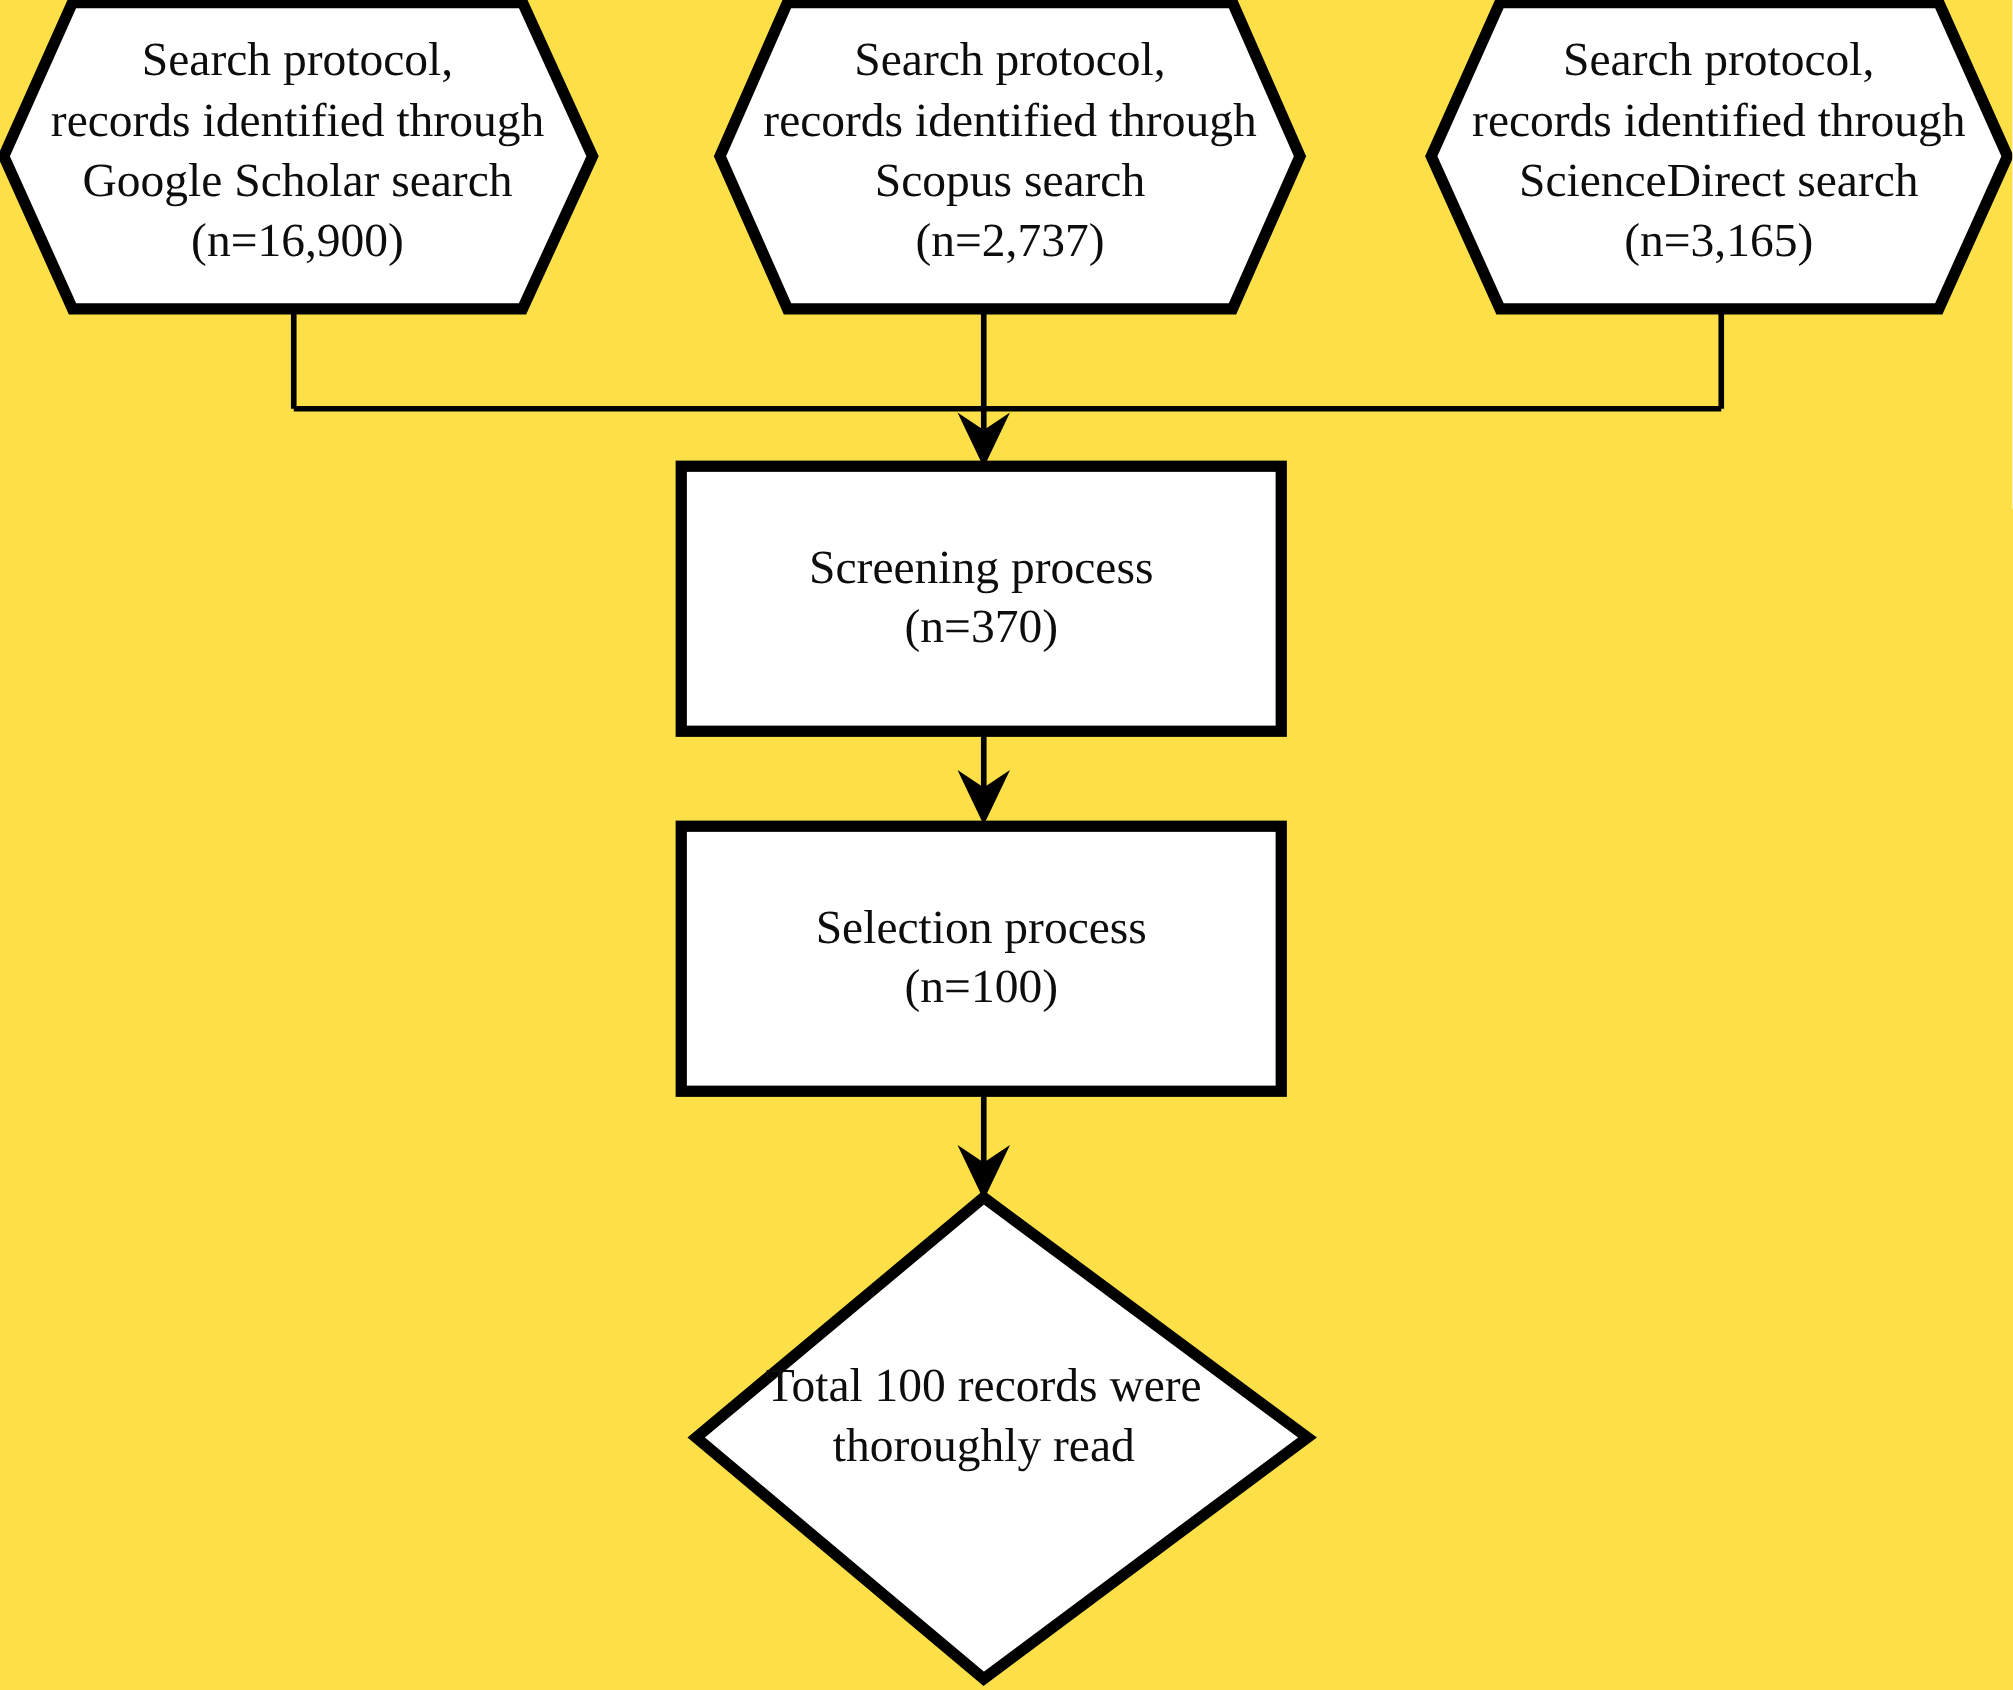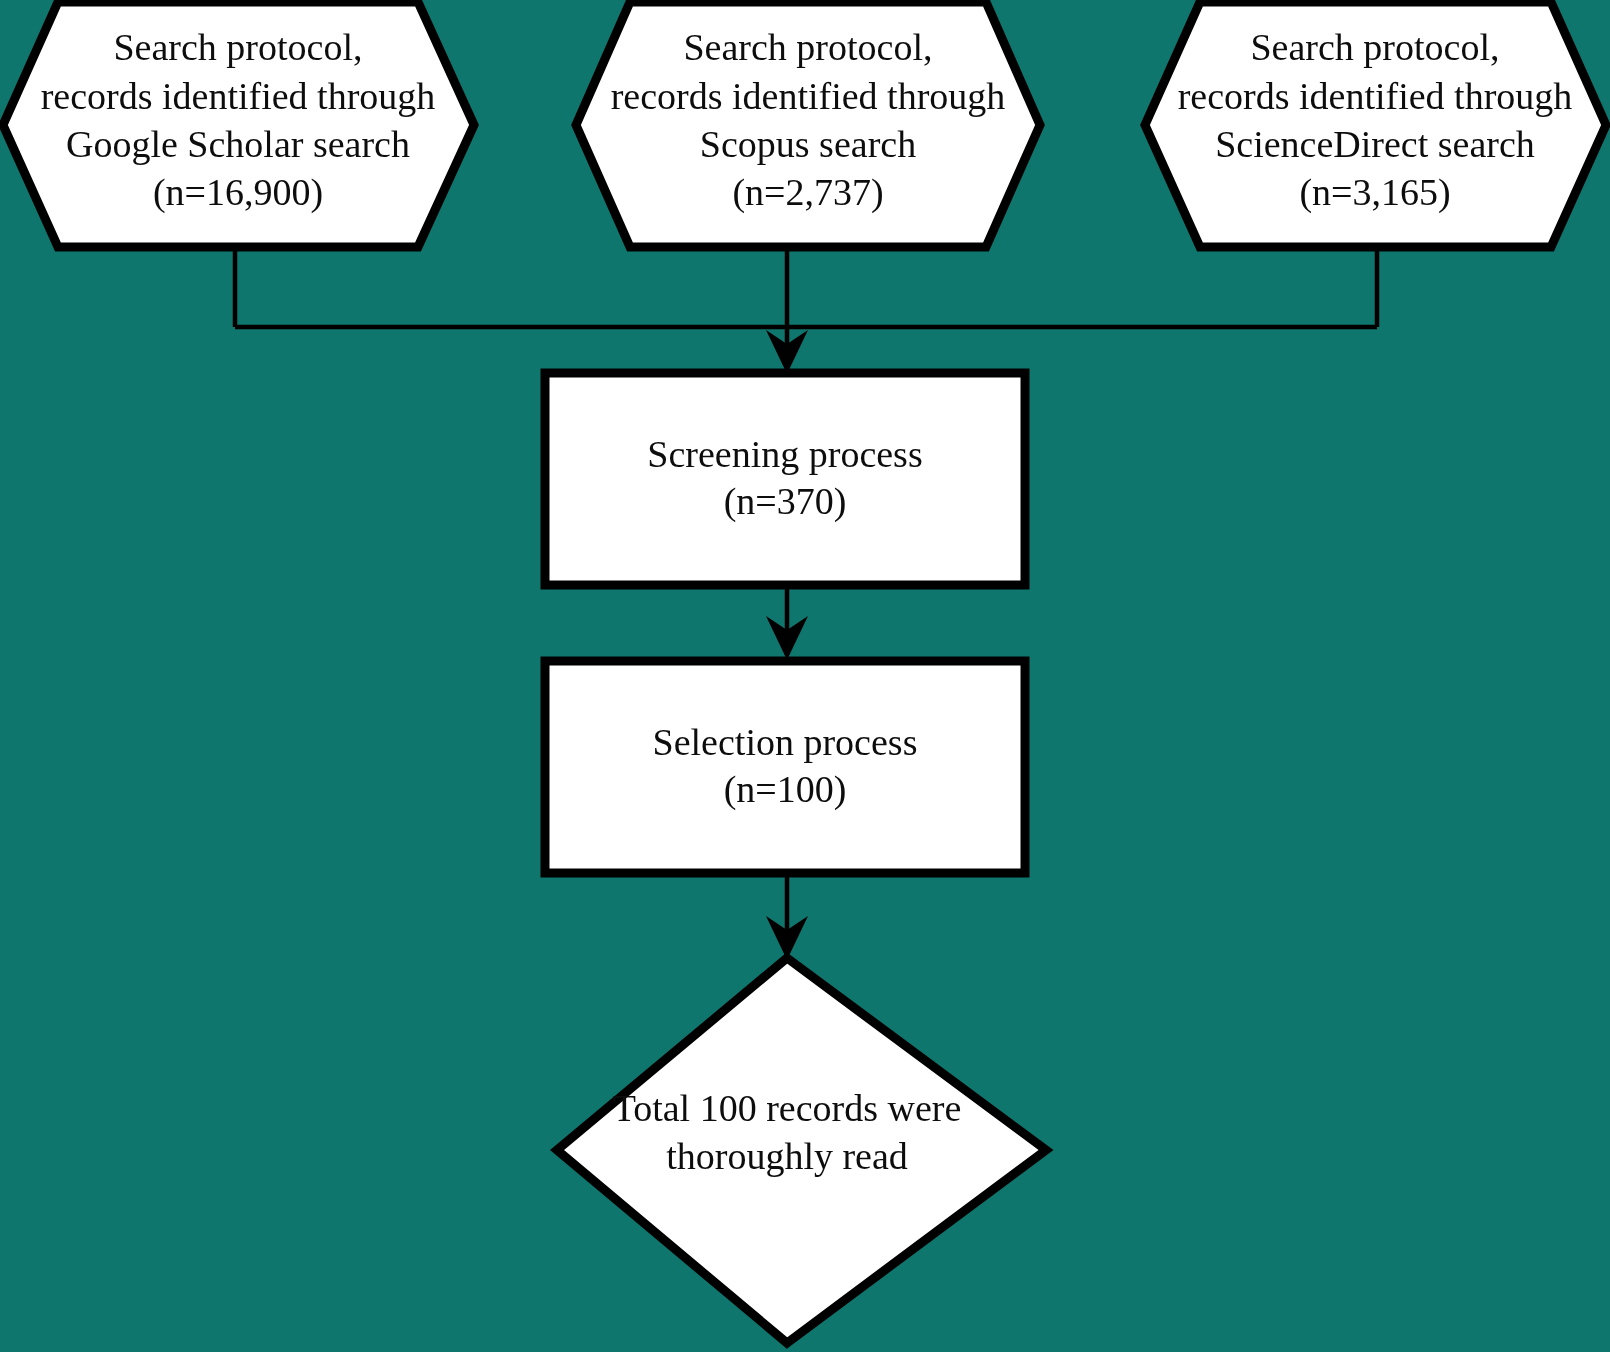--- a/index.html
+++ b/index.html
@@ -7,21 +7,21 @@
     padding: 0;
     background: #ffffff;
   }
   body {
     font-family: "Liberation Serif", "DejaVu Serif", serif;
   }
   #flowchart-root {
     position: relative;
     width: 1610px;
     height: 1352px;
-    background: #0f766e;
+    background: #fde047;
     overflow: hidden;
   }
   svg.flow-canvas {
     display: block;
     width: 1610px;
     height: 1352px;
   }
   .shape-outline {
     fill: #ffffff;
     stroke: #000000;

